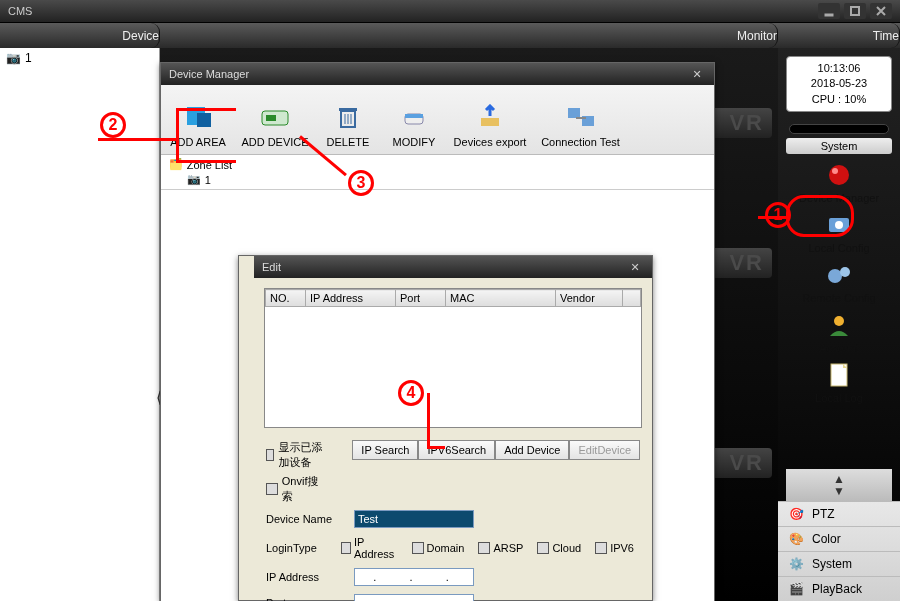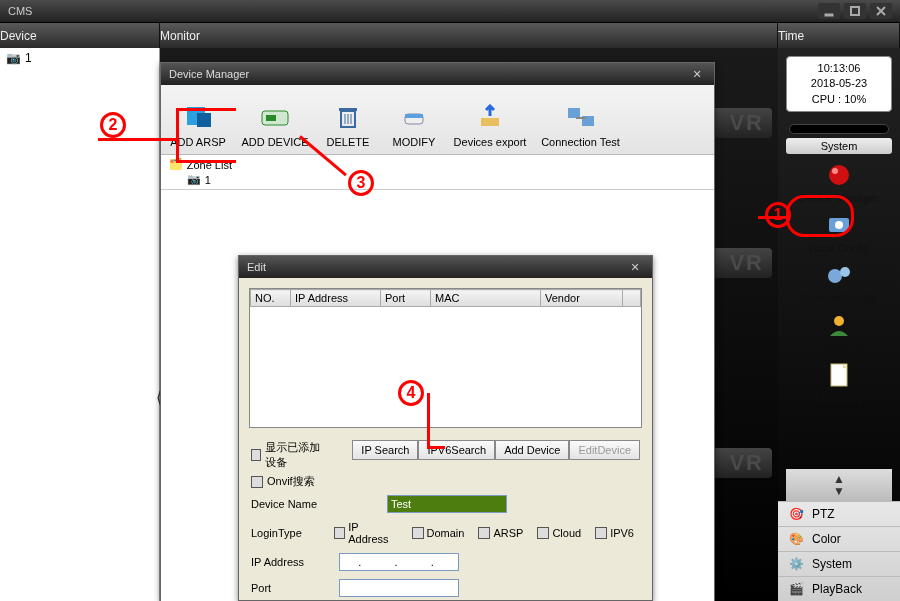--- a/index.html
+++ b/index.html
@@ -6,21 +6,21 @@
   body { width: 900px; height: 601px; overflow: hidden; background: #fff; position: relative; }
 
   
   .titlebar { height: 22px; background: linear-gradient(#4a4a4a,#222); color: #ccc; display: flex; align-items: center; padding: 0 8px; font-size: 11px; }
   .titlebar .spacer { flex: 1; }
   .titlebar .winbtn { width: 22px; height: 16px; margin-left: 4px; background: #333; display: inline-flex; align-items:center; justify-content:center; color:#aaa; font-size:12px; border-radius:2px; cursor:pointer;}
   .titlebar .winbtn svg { width:12px; height:12px; fill:#aaa; stroke:#aaa; }
 
   
   .toptabs { height: 26px; background: linear-gradient(#5a5a5a,#2a2a2a); display:flex; color:#eee; font-size:12px; border-top:1px solid #000;}
-  .toptabs .tab { display:flex; align-items:center; justify-content:flex-start; border-right:1px solid #111;}
+  .toptabs .tab { display:flex; align-items:center; justify-content:flex-end; border-right:1px solid #111;border-radius:9px;}
   .toptabs .tab.device { width:160px; }
   .toptabs .tab.monitor { flex:1; }
   .toptabs .tab.time { width:122px; }
 
   
   .main { display:flex; height:553px; }
   .leftpanel { width:160px; background:#fff; border-right:1px solid #999; position:relative; }
   .leftpanel .treeitem { padding:3px 6px; font-size:12px; display:flex; align-items:center; gap:4px;}
   .centerpanel { flex:1; background:linear-gradient(#1a1a1a,#000); position:relative; overflow:hidden;}
   .rightpanel { width:122px; background:linear-gradient(#222,#000); display:flex; flex-direction:column; align-items:center; }
@@ -50,31 +50,31 @@
   #devmgr { left:160px; top:62px; width:555px; height:539px;}
   #devmgr .toolbar { height:70px; background:linear-gradient(#f4f4f4,#e4e4e4); display:flex; align-items:flex-end; border-bottom:1px solid #bbb;}
   #devmgr .tbtn { flex:0 0 auto; text-align:center; font-size:11px; padding:4px 6px 6px; cursor:pointer;}
   #devmgr .tbtn .ticn{height:34px;display:flex;align-items:center;justify-content:center;margin-bottom:2px;}
   #devmgr .zonelist { background:#fff; font-size:11px; padding:2px 8px; border-bottom:1px solid #ccc;}
   #devmgr .zonelist .zrow{display:flex;align-items:center;gap:4px;padding:1px 0;}
   #devmgr .zonelist .zrow.child{padding-left:18px;}
   #devmgr .body { background:#fff; height:430px;}
 
   
-  #editmodal { left:238px; top:255px; width:415px; height:346px; background:#ece9d8;}
+  #editmodal { left:238px; top:255px; width:415px; height:346px; background:#ece9d8;padding-left:15px;}
   #editmodal .tablewrap{margin:10px;border:1px solid #888;background:#fff;height:140px;}
   #editmodal thead th{background:linear-gradient(#f4f4f4,#ddd);border:1px solid #aaa;font-size:11px;padding:2px 4px;font-weight:normal;text-align:left;}
   #editmodal .optrow{display:flex;align-items:center;gap:4px;padding:2px 12px;font-size:11px;}
   #editmodal .btnrow{display:flex;gap:0;margin:2px 12px;}
   #editmodal .sbtn{border:1px solid #888;background:linear-gradient(#fafafa,#e4e4e4);font-size:11px;padding:3px 8px;cursor:pointer;}
   #editmodal .sbtn.disabled{color:#999;}
   #editmodal .formrow{display:flex;align-items:center;gap:8px;padding:4px 12px;font-size:11px;}
   #editmodal .formrow label{width:80px;}
   #editmodal input[type=text]{border:1px solid #7a9ac0;height:18px;font-size:11px;padding:0 3px;}
-  #editmodal .devname{background:#4d7c0f;color:#fff;width:120px;margin-left:48px;}
+  #editmodal .devname{background:#0c4a6e;color:#fff;width:120px;}
   #editmodal .ipaddr{width:120px;letter-spacing:6px;text-align:center;}
   #editmodal .radio{display:inline-flex;align-items:center;gap:3px;margin-right:6px;}
   #editmodal .ricon{width:12px;height:12px;border:1px solid #555;background:#ddd;}
 
   
   .anno-circle{position:absolute;width:26px;height:26px;border:3px solid #f00;border-radius:50%;color:#f00;font-weight:bold;font-size:16px;display:flex;align-items:center;justify-content:center;background:transparent;z-index:50;}
   .anno-line{position:absolute;background:#f00;z-index:49;}
 
   .splitterdot{position:absolute;left:156px;top:340px;font-size:16px;color:#333;}
 </style>
@@ -222,21 +222,21 @@
     <span class="mclose">✕</span>
   </div>
   <div class="toolbar">
     <div class="tbtn" style="width:74px">
       <div class="ticn">
           <svg width="30" height="28">
             <rect x="4" y="4" width="18" height="18" fill="#2aa0e0"></rect>
             <rect x="14" y="10" width="14" height="14" fill="#1060a0"></rect>
           </svg>
         </div>
-      <span>ADD ARSP</span>
+      <span>ADD AREA</span>
     </div>
     <div class="tbtn" style="width:80px">
       <div class="ticn">
           <svg width="34" height="28">
             <rect x="4" y="8" width="26" height="14" rx="3" fill="#cfe8cf" stroke="#2a8a2a"></rect>
             <rect x="8" y="12" width="10" height="6" fill="#2a8a2a"></rect>
           </svg>
         </div>
       <span>ADD DEVICE</span>
     </div>

